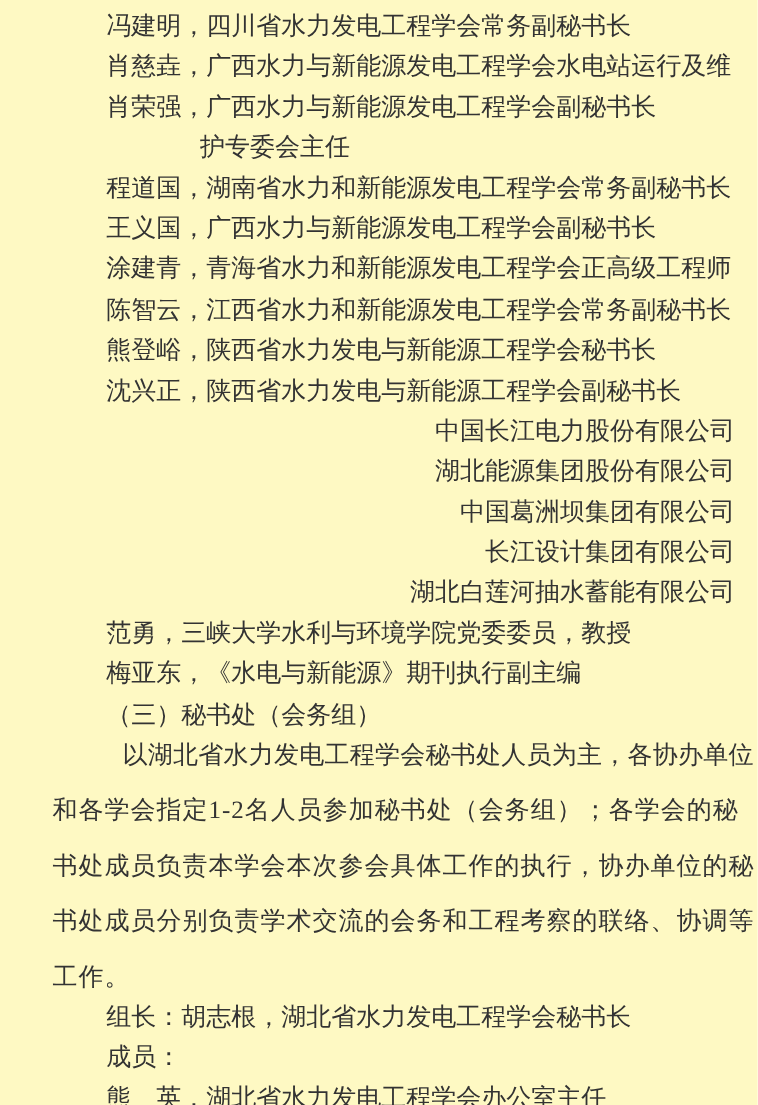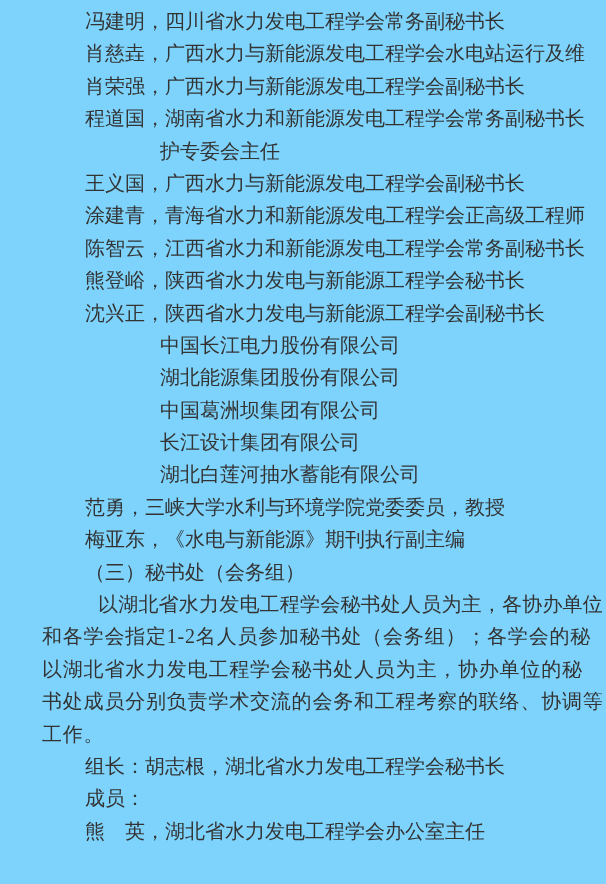--- a/index.html
+++ b/index.html
@@ -7,63 +7,63 @@
     padding: 0;
     background: #ffffff;
     width: 606px;
     height: 884px;
     overflow: hidden;
   }
   .doc-page {
     box-sizing: border-box;
     width: 606px;
     height: 884px;
-    background: #7dd3fc;
+    background: #fef9c3;
     color: #333333;
     font-family: "Liberation Serif", "DejaVu Serif", serif;
     font-size: 20px;
     line-height: 32.4px;
     padding: 5px 18px 0 42px;
   }
   .line {
     white-space: pre;
     height: 32.4px;
   }
   
   .indent-name      { padding-left: 43px; }   
   .indent-cont      { padding-left: 118px; }  
-  .indent-org       { padding-left: 118px; }  
+  .indent-org       { padding-left: 118px; text-align: right; }  
   .indent-para-first{ padding-left: 56px; letter-spacing: 0.2px; font-family: Liberation Serif, serif; }  
-  .indent-para-body { padding-left: 0;   letter-spacing: 0.8px; }   
+  .indent-para-body { padding-left: 0;   letter-spacing: 0.8px; margin-top: 12px; }   
 </style>
 </head>
 <body>
 
 <div class="doc-page">
   <div>
       <div class="line indent-name">冯建明，四川省水力发电工程学会常务副秘书长</div>
       <div class="line indent-name">肖慈垚，广西水力与新能源发电工程学会水电站运行及维</div>
       <div class="line indent-name">肖荣强，广西水力与新能源发电工程学会副秘书长</div>
+      <div class="line indent-cont">护专委会主任</div>
       <div class="line indent-name">程道国，湖南省水力和新能源发电工程学会常务副秘书长</div>
-      <div class="line indent-cont">护专委会主任</div>
       <div class="line indent-name">王义国，广西水力与新能源发电工程学会副秘书长</div>
       <div class="line indent-name">涂建青，青海省水力和新能源发电工程学会正高级工程师</div>
       <div class="line indent-name">陈智云，江西省水力和新能源发电工程学会常务副秘书长</div>
       <div class="line indent-name">熊登峪，陕西省水力发电与新能源工程学会秘书长</div>
       <div class="line indent-name">沈兴正，陕西省水力发电与新能源工程学会副秘书长</div>
       <div class="line indent-org">中国长江电力股份有限公司</div>
       <div class="line indent-org">湖北能源集团股份有限公司</div>
       <div class="line indent-org">中国葛洲坝集团有限公司</div>
       <div class="line indent-org">长江设计集团有限公司</div>
       <div class="line indent-org">湖北白莲河抽水蓄能有限公司</div>
       <div class="line indent-name">范勇，三峡大学水利与环境学院党委委员，教授</div>
       <div class="line indent-name">梅亚东，《水电与新能源》期刊执行副主编</div>
       <div class="line indent-name">（三）秘书处（会务组）</div>
       <div class="line indent-para-first">以湖北省水力发电工程学会秘书处人员为主，各协办单位</div>
       <div class="line indent-para-body">和各学会指定1-2名人员参加秘书处（会务组）；各学会的秘</div>
-      <div class="line indent-para-body">以湖北省水力发电工程学会秘书处人员为主，协办单位的秘</div>
+      <div class="line indent-para-body">书处成员负责本学会本次参会具体工作的执行，协办单位的秘</div>
       <div class="line indent-para-body">书处成员分别负责学术交流的会务和工程考察的联络、协调等</div>
       <div class="line indent-para-body">工作。</div>
       <div class="line indent-name">组长：胡志根，湖北省水力发电工程学会秘书长</div>
       <div class="line indent-name">成员：</div>
       <div class="line indent-name">熊　英，湖北省水力发电工程学会办公室主任</div>
     </div>
 </div>
 
 </body></html>

